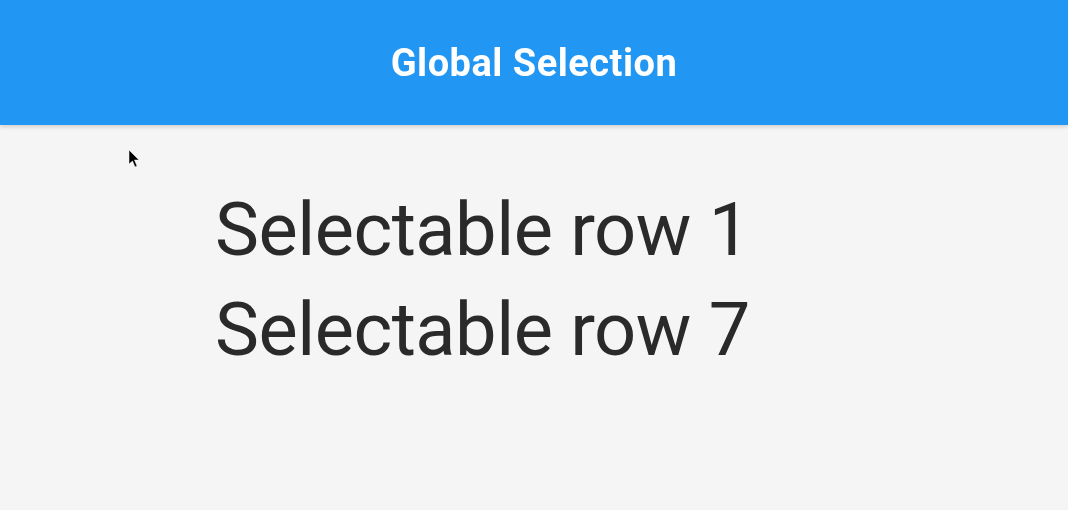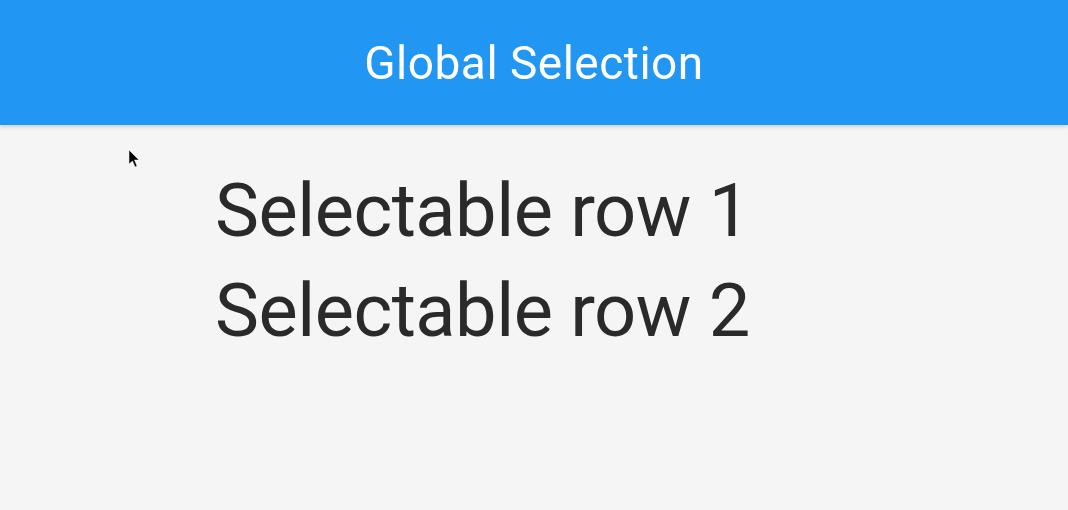--- a/index.html
+++ b/index.html
@@ -18,26 +18,26 @@
     .header {
       background: #2196f3;
       height: 125px;
       display: flex;
       align-items: center;
       justify-content: center;
       box-shadow: 0 2px 4px rgba(0,0,0,0.15);
     }
     .header-title {
       color: #ffffff;
-      font-size: 46px;
-      font-weight: 400;
+      font-size: 38px;
+      font-weight: 700;
       letter-spacing: 0.5px;
     }
     .content {
-      padding-top: 36px;
+      padding-top: 55px;
       padding-left: 215px;
     }
     .row {
       font-size: 74px;
       font-weight: 400;
       color: #2a2a2a;
       line-height: 1.35;
       letter-spacing: -0.5px;
       cursor: default;
       user-select: text;
@@ -53,18 +53,18 @@
   </style>
 </head>
 <body>
 
 <div class="header">
   <div class="header-title">Global Selection</div>
 </div>
 
 <div class="content">
   <div class="row">Selectable row 1</div>
-  <div class="row">Selectable row 2</div>
+  <div class="row">Selectable row 7</div>
 </div>
 
 <svg class="cursor" viewBox="0 0 12 18">
   <path d="M0,0 L0,14 L3.5,11 L6,17 L8,16 L5.5,10 L10,10 Z" fill="#000000" stroke="#ffffff" stroke-width="0.5"></path>
 </svg>
 
 </body></html>

